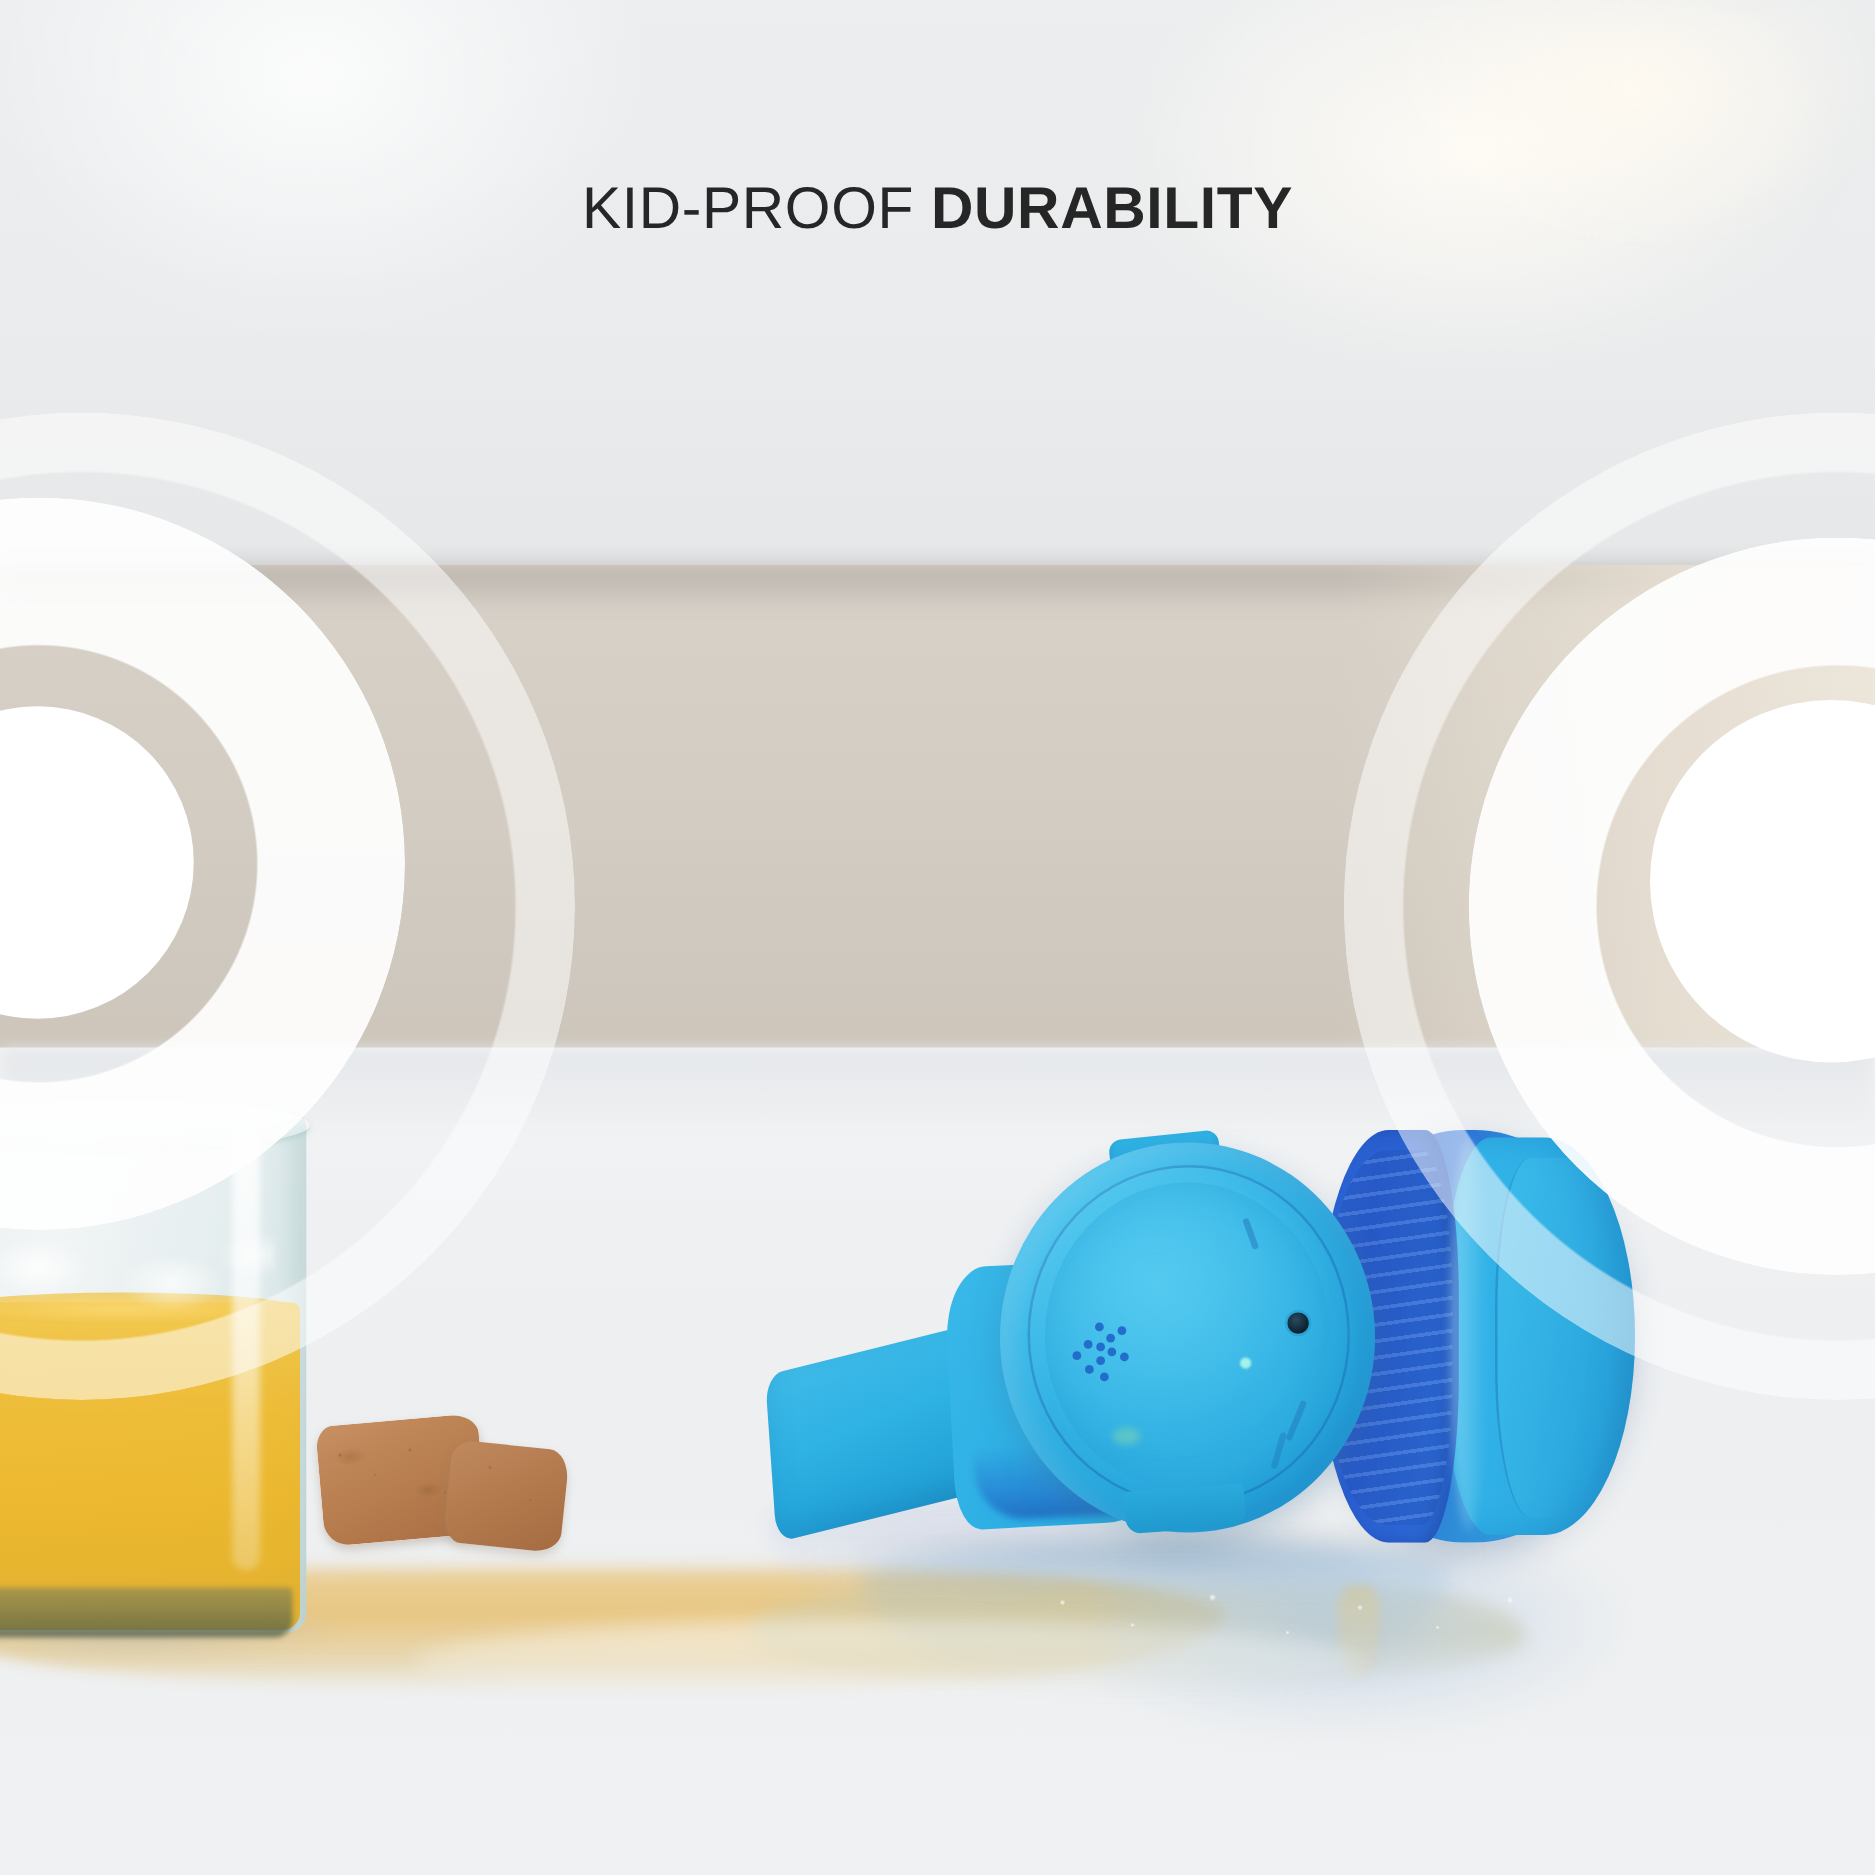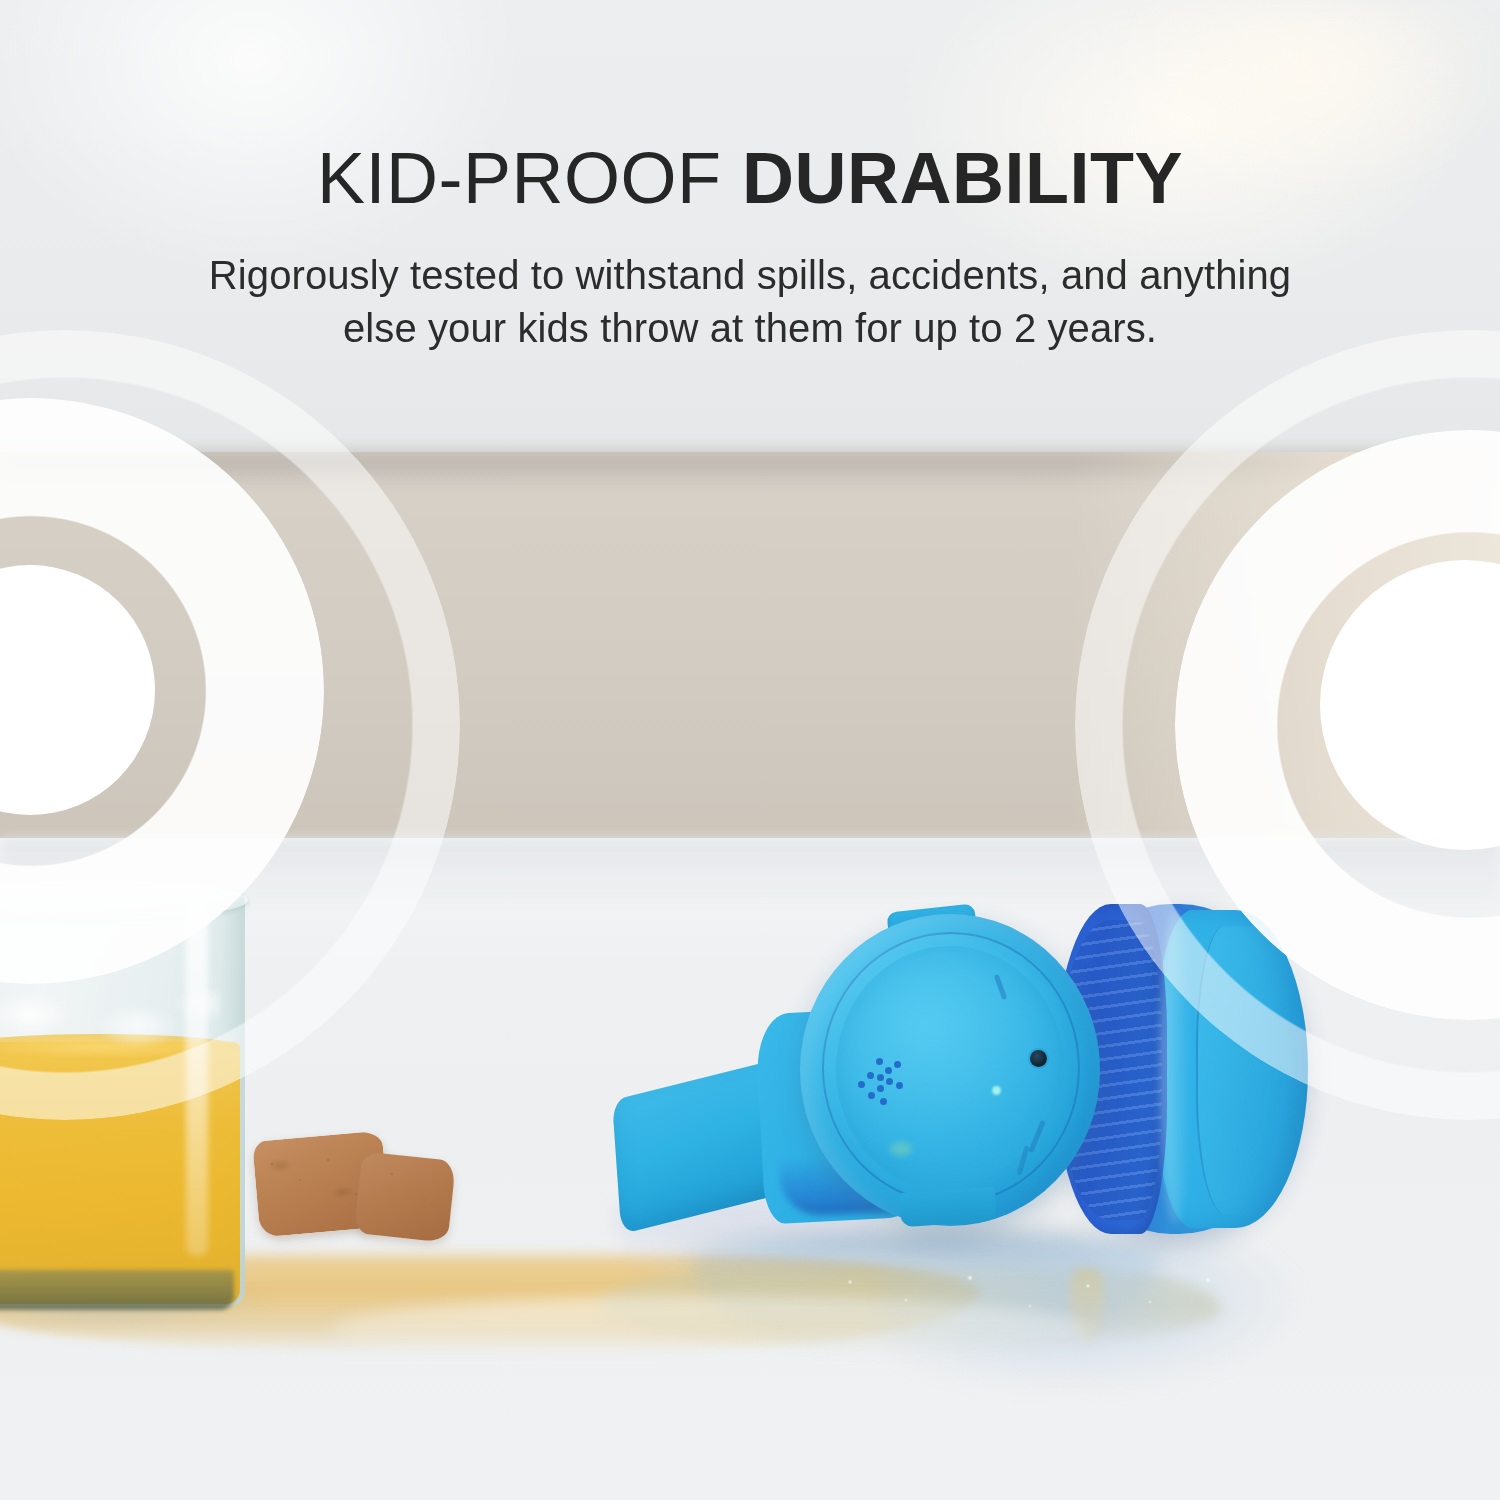--- a/index.html
+++ b/index.html
@@ -379,21 +379,21 @@
 
   
   .hole { position:absolute; border-radius:50%; }
 
   
   .textblock {
     position:absolute; left:0; top:0; width:1500px;
     padding-top:142px; text-align:center;
   }
   .headline {
-    font-size:72px;
+    font-size:47px;
     line-height:1.02;
     letter-spacing:0.5px;
     color:#262626;
     white-space:nowrap;
   }
   .headline .light { font-weight:400; }
   .headline .bold  { font-weight:700; }
   .subcopy {
     margin-top:34px;
     font-size:40px;
@@ -506,19 +506,15 @@
                 mask:radial-gradient(circle at 50% 50%, transparent 0 62%, #000 62.4%);"></div>
 
     <div class="ring mid rr-mid" style="-webkit-mask:radial-gradient(circle at 50% 50%, transparent 0 46%, #000 46.4%);
                 mask:radial-gradient(circle at 50% 50%, transparent 0 46%, #000 46.4%);"></div>
 
     <div class="ring solid rr-core"></div>
   </div>
 
   <div class="textblock">
     <h1 class="headline"><span class="light">KID-PROOF </span><span class="bold">DURABILITY</span></h1>
-    <p class="subcopy">
-      <span>Rigorously tested to withstand spills, accidents, and anything</span>
-      <span>else your kids throw at them for up to 2 years.</span>
-    </p>
   </div>
 
 </div>
 
 </body></html>

